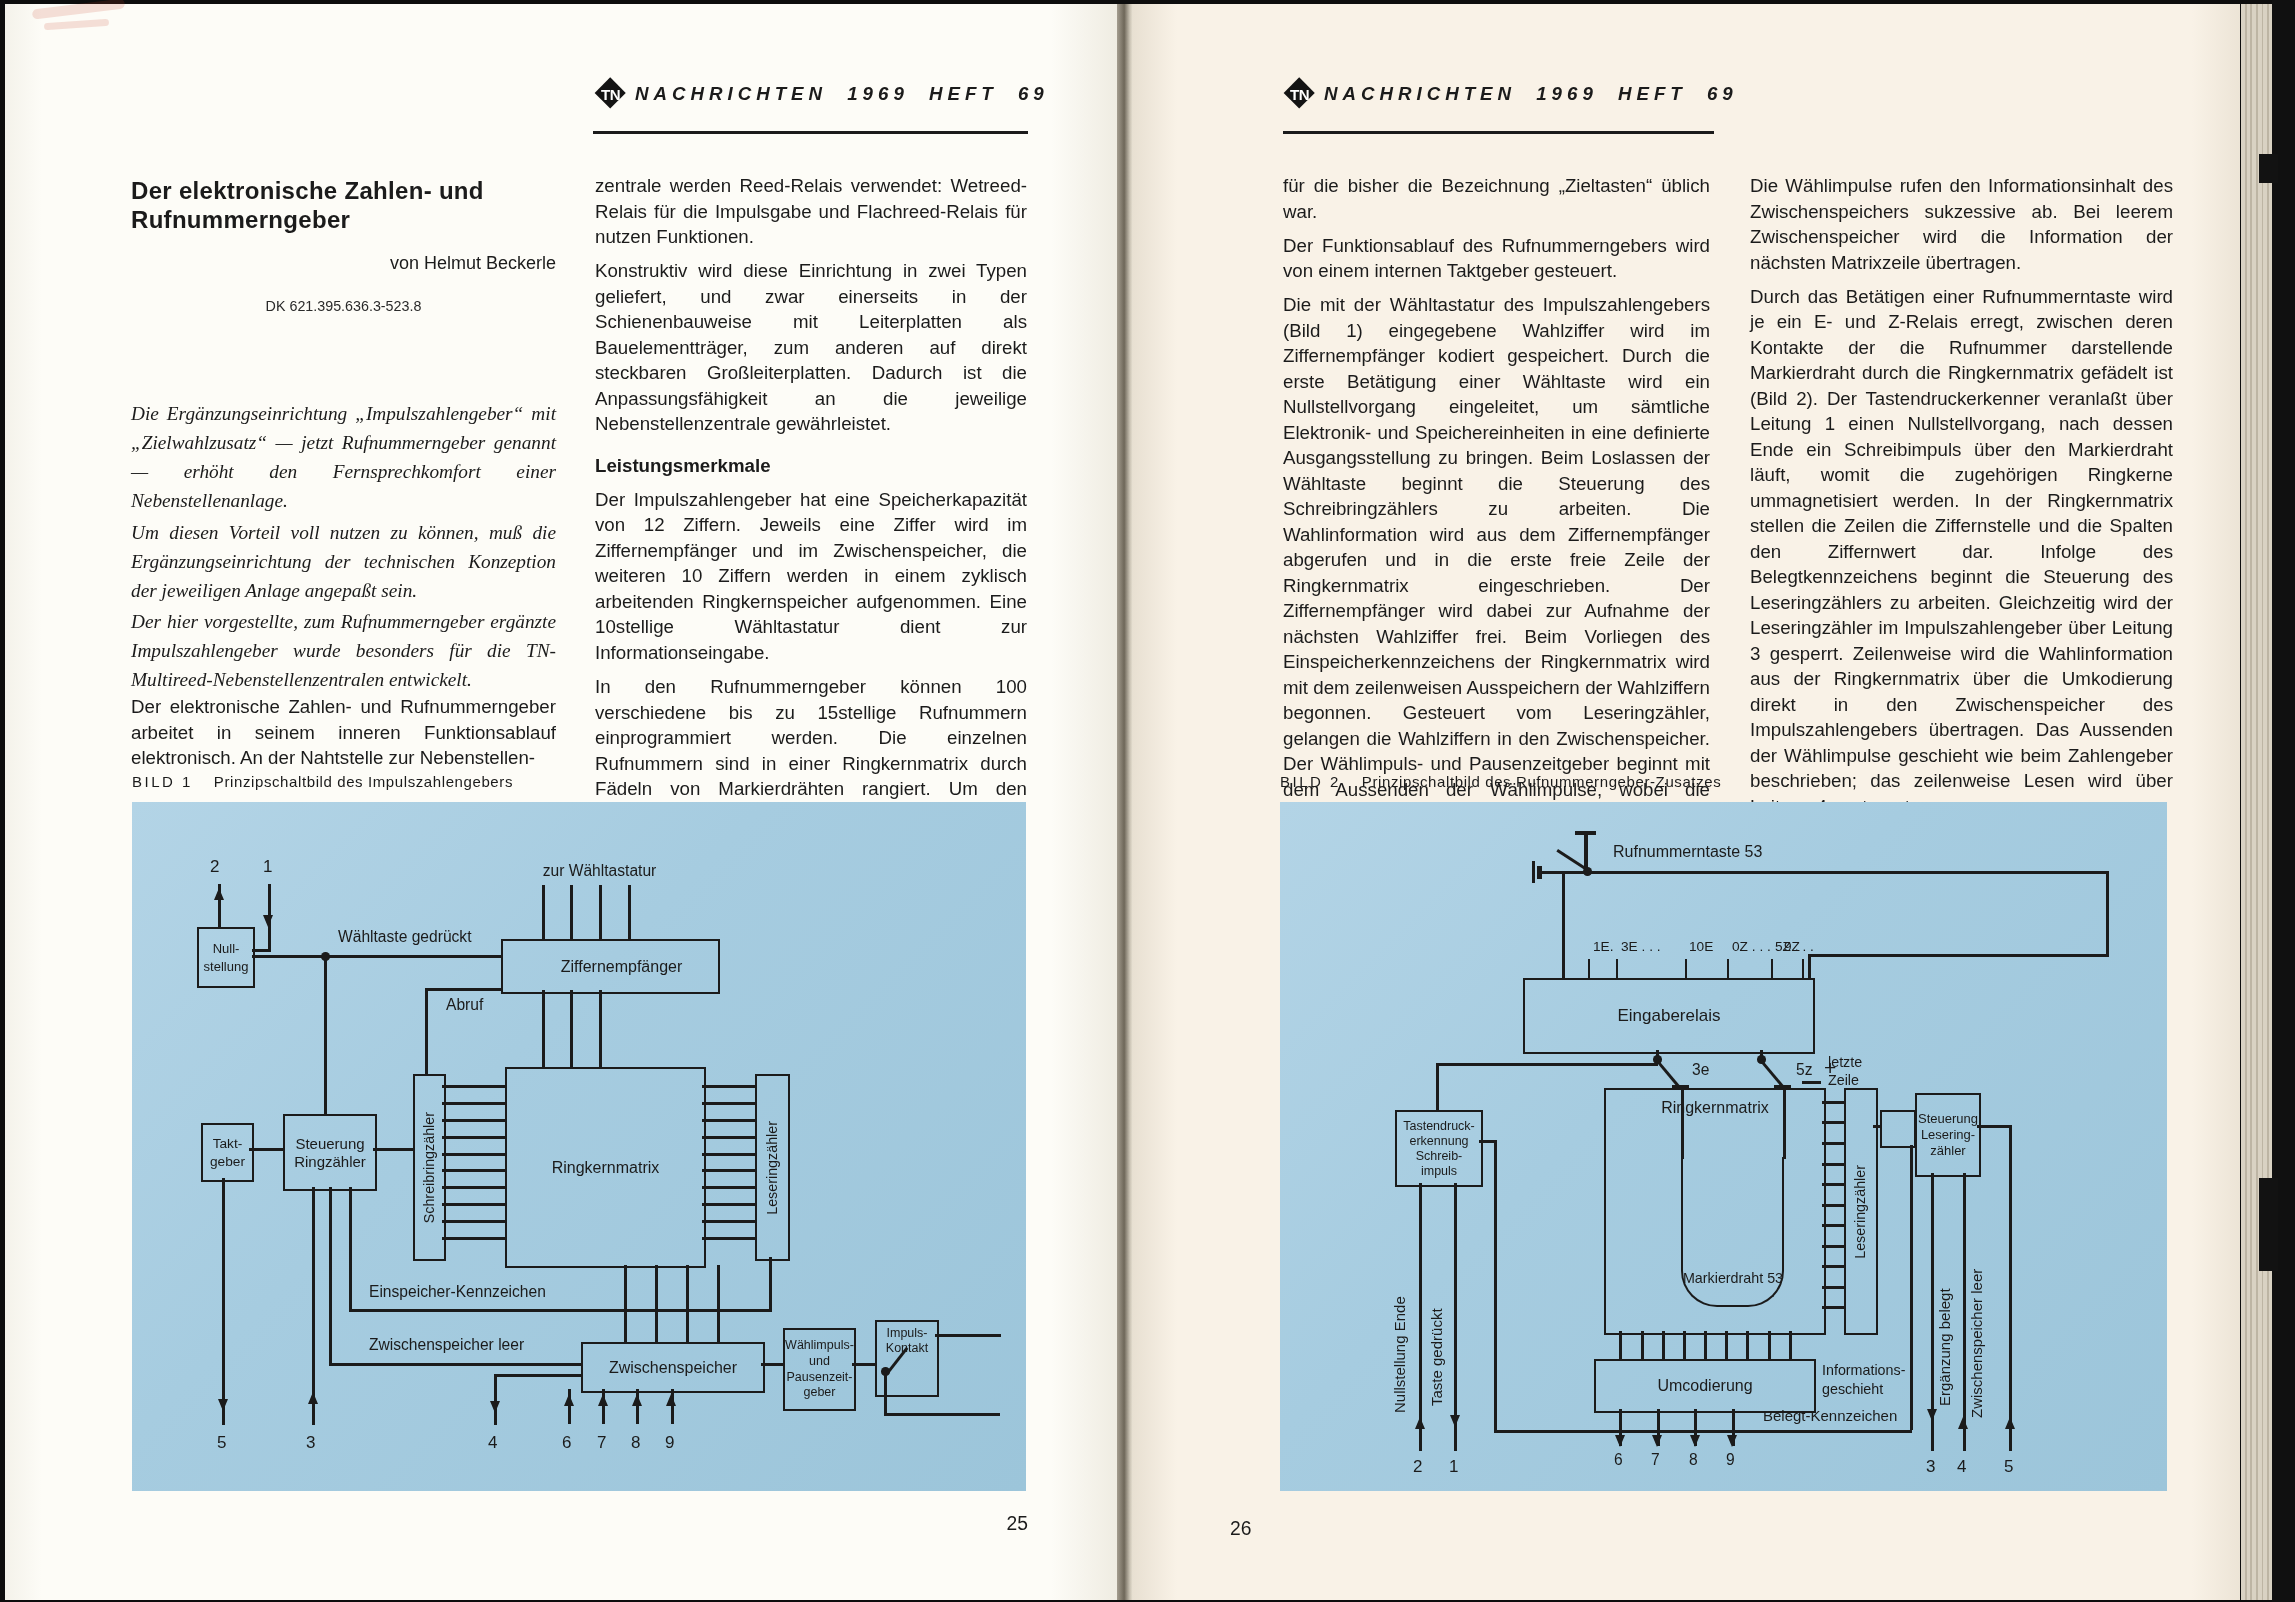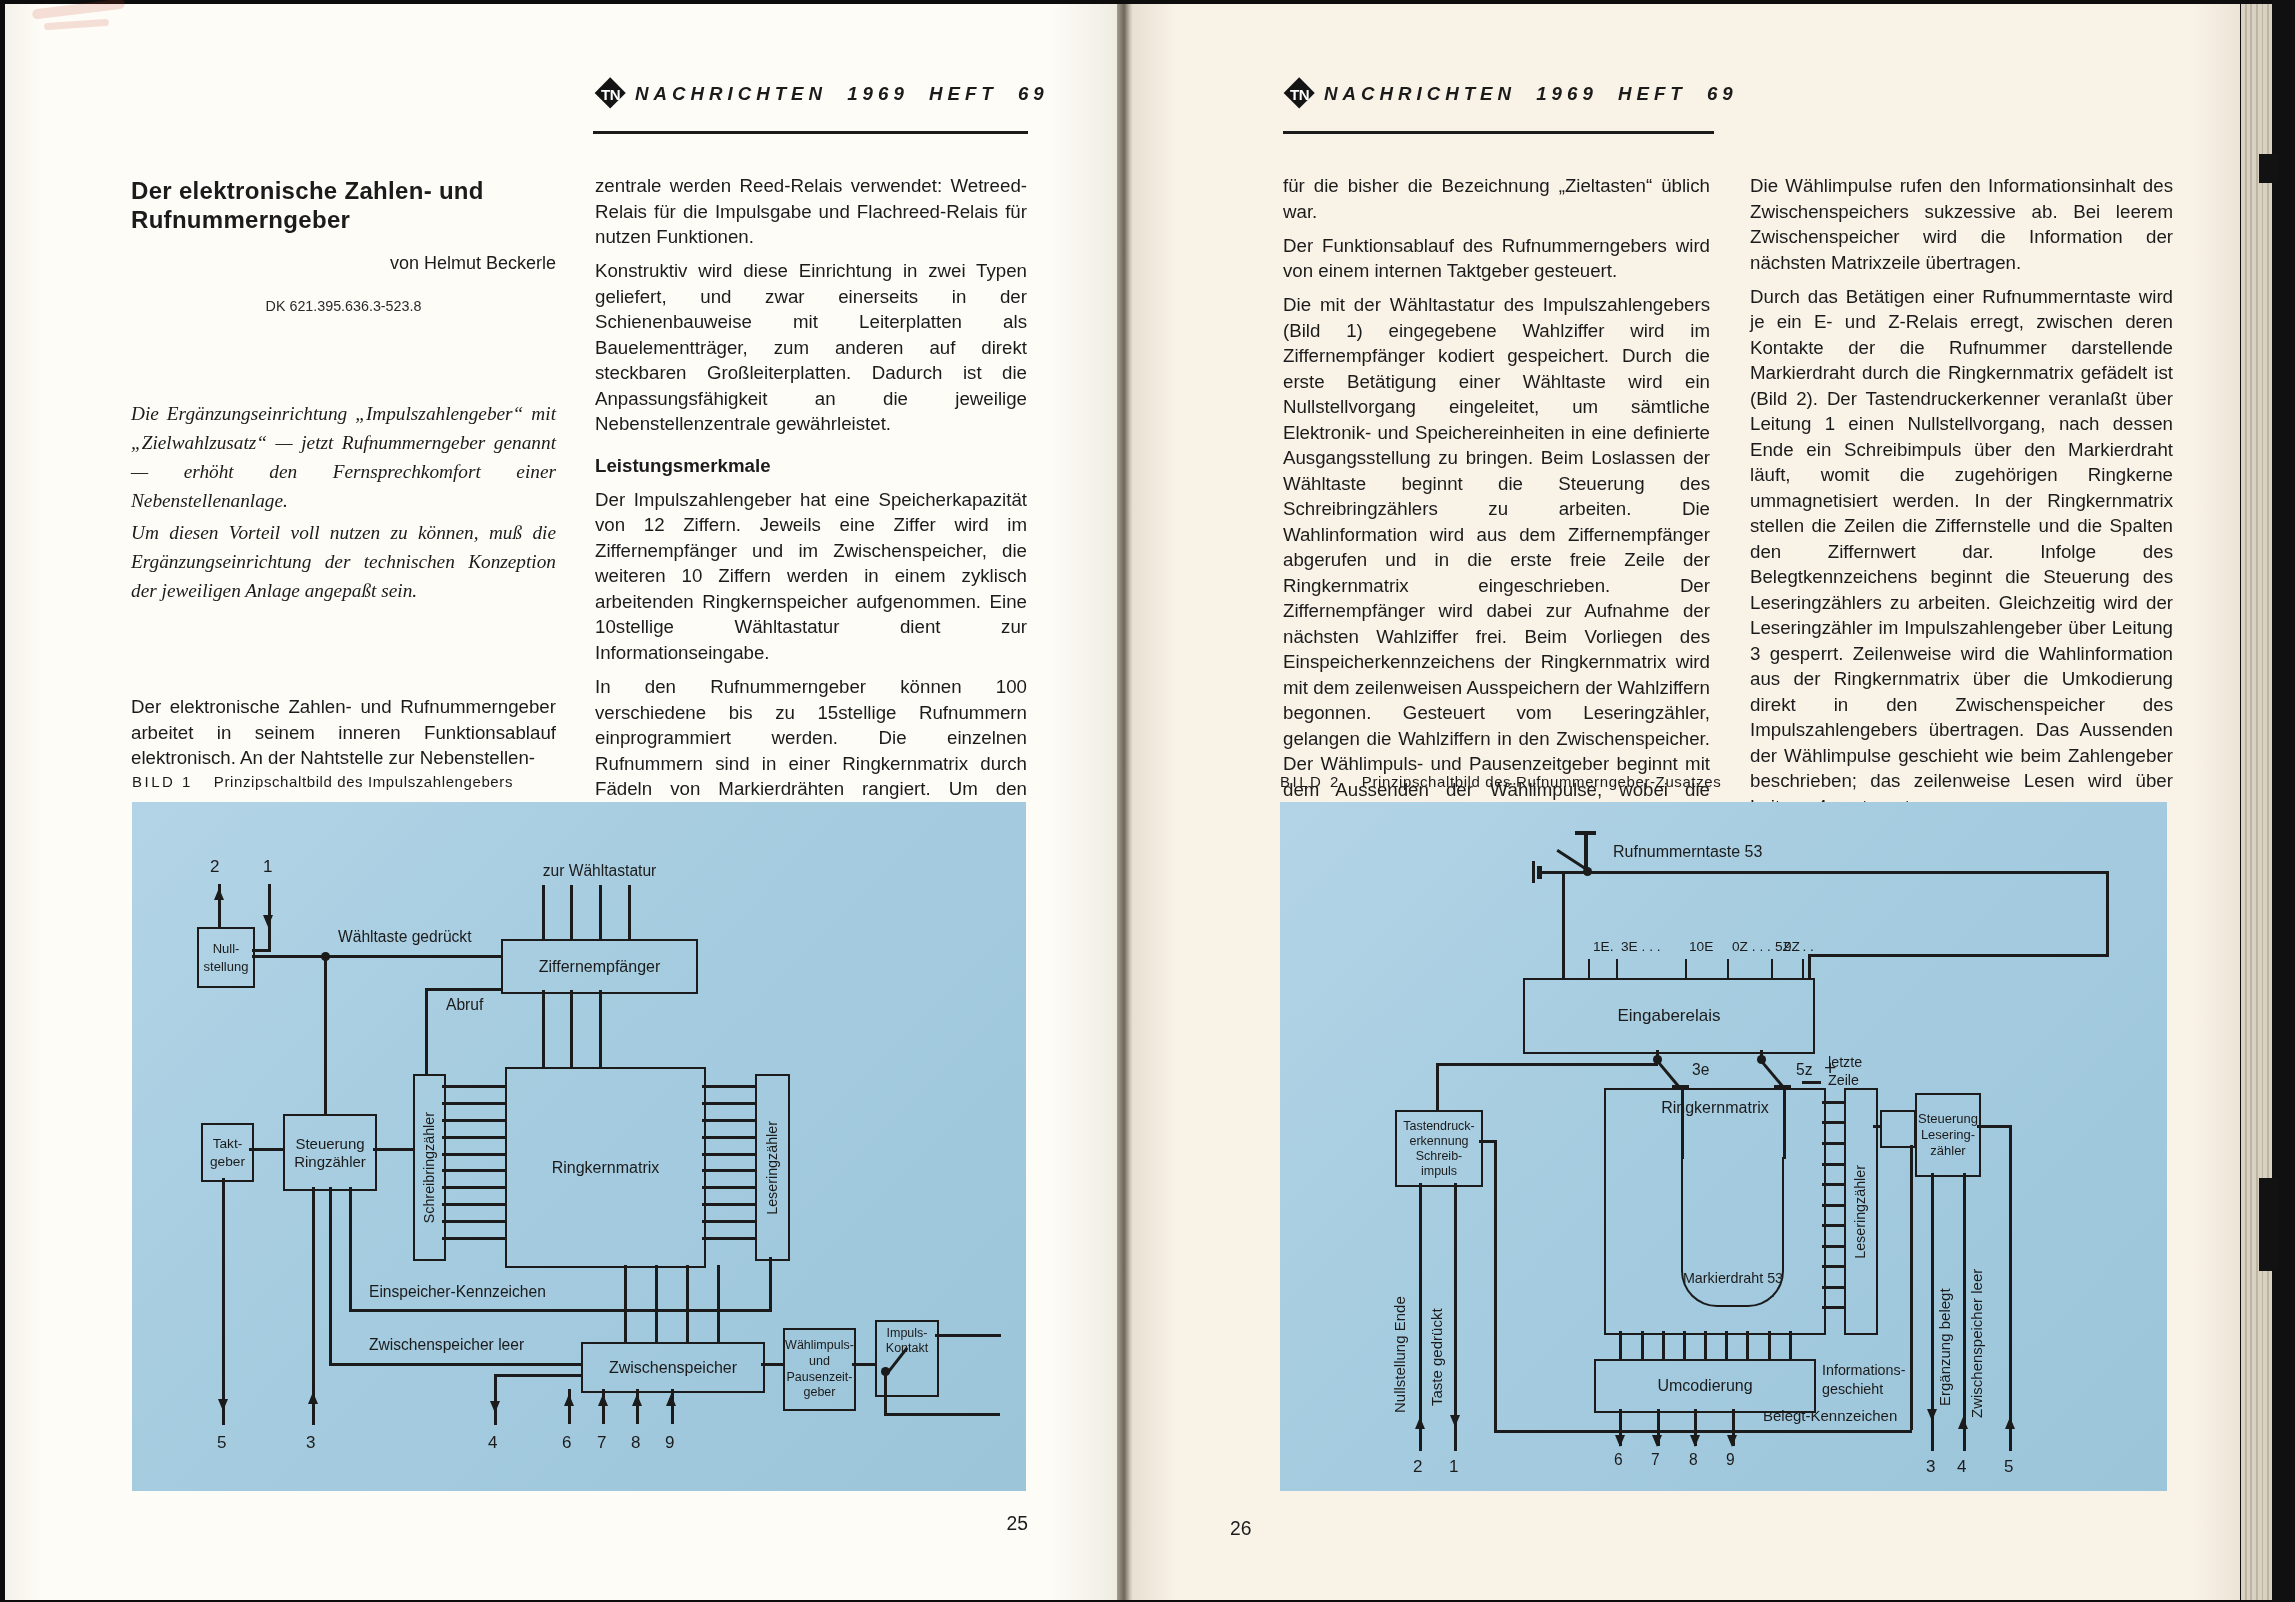--- a/index.html
+++ b/index.html
@@ -93,20 +93,21 @@
   <div class="title" style="left:131px;top:176px;width:425px;">
     <div>Der elektronische Zahlen- und</div>
     <div>Rufnummerngeber</div>
   </div>
   <div class="byline" style="left:131px;top:253px;width:425px;">von Helmut Beckerle</div>
   <div class="dk" style="left:131px;top:298px;width:425px;">DK 621.395.636.3-523.8</div>
 
   <div class="col serif" style="left:131px;top:399px;width:425px;">
     <p>Die Ergänzungseinrichtung „Impulszahlengeber“ mit „Zielwahlzusatz“ — jetzt Rufnummerngeber genannt — erhöht den Fernsprechkomfort einer Nebenstellenanlage.</p>
     <p>Um diesen Vorteil voll nutzen zu können, muß die Ergänzungseinrichtung der technischen Konzeption der jeweiligen Anlage angepaßt sein.</p>
+    <p>Der hier vorgestellte, zum Rufnummerngeber ergänzte Impulszahlengeber wurde besonders für die TN-Multireed-Nebenstellenzentralen entwickelt.</p>
   </div>
 
   <div class="col" style="left:131px;top:694px;width:425px;">
     <p>Der elektronische Zahlen- und Rufnummerngeber arbeitet in seinem inneren Funktionsablauf elektronisch. An der Nahtstelle zur Nebenstellen-</p>
   </div>
 
   <div class="col" style="left:595px;top:173px;width:432px;">
     <p>zentrale werden Reed-Relais verwendet: Wetreed-Relais für die Impulsgabe und Flachreed-Relais für nutzen Funktionen.</p>
     <p>Konstruktiv wird diese Einrichtung in zwei Typen geliefert, und zwar einerseits in der Schienenbauweise mit Leiterplatten als Bauelementträger, zum anderen auf direkt steckbaren Großleiterplatten. Dadurch ist die Anpassungsfähigkeit an die jeweilige Nebenstellenzentrale gewährleistet.</p>
     <h3>Leistungsmerkmale</h3>
@@ -137,21 +138,21 @@
     <div class="dot" style="left:189px;top:150px;"></div>
     <div class="vl" style="left:192px;top:153px;height:159px;"></div>
     <div class="lbl" style="left:206px;top:126px;">Wähltaste gedrückt</div>
 
     <div class="lbl" style="left:374px;top:60px;width:187px;text-align:center;">zur Wähltastatur</div>
     <div class="vl" style="left:410px;top:83px;height:54px;"></div>
     <div class="vl" style="left:438px;top:83px;height:54px;"></div>
     <div class="vl" style="left:467px;top:83px;height:54px;"></div>
     <div class="vl" style="left:496px;top:83px;height:54px;"></div>
 
-    <div class="dbox" style="left:369px;top:137px;width:193px;height:51px;">
+    <div class="dbox" style="left:369px;top:137px;width:193px;height:51px;padding-left:22px;">
       <div style="font-size:16px;">Ziffernempfänger</div>
     </div>
     <div class="vl" style="left:410px;top:188px;height:77px;"></div>
     <div class="vl" style="left:438px;top:188px;height:77px;"></div>
     <div class="vl" style="left:467px;top:188px;height:77px;"></div>
 
     <div class="hl" style="left:293px;top:186px;width:77px;"></div>
     <div class="vl" style="left:293px;top:186px;height:87px;"></div>
     <div class="lbl" style="left:314px;top:194px;">Abruf</div>
 

